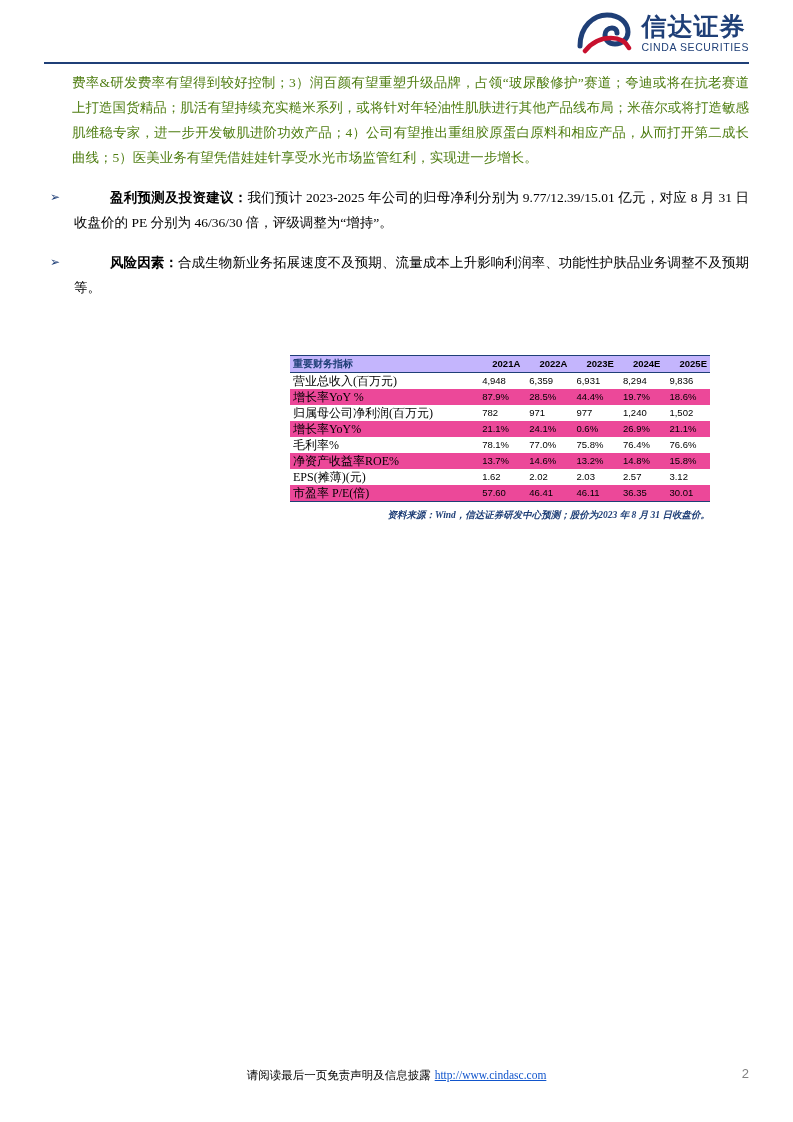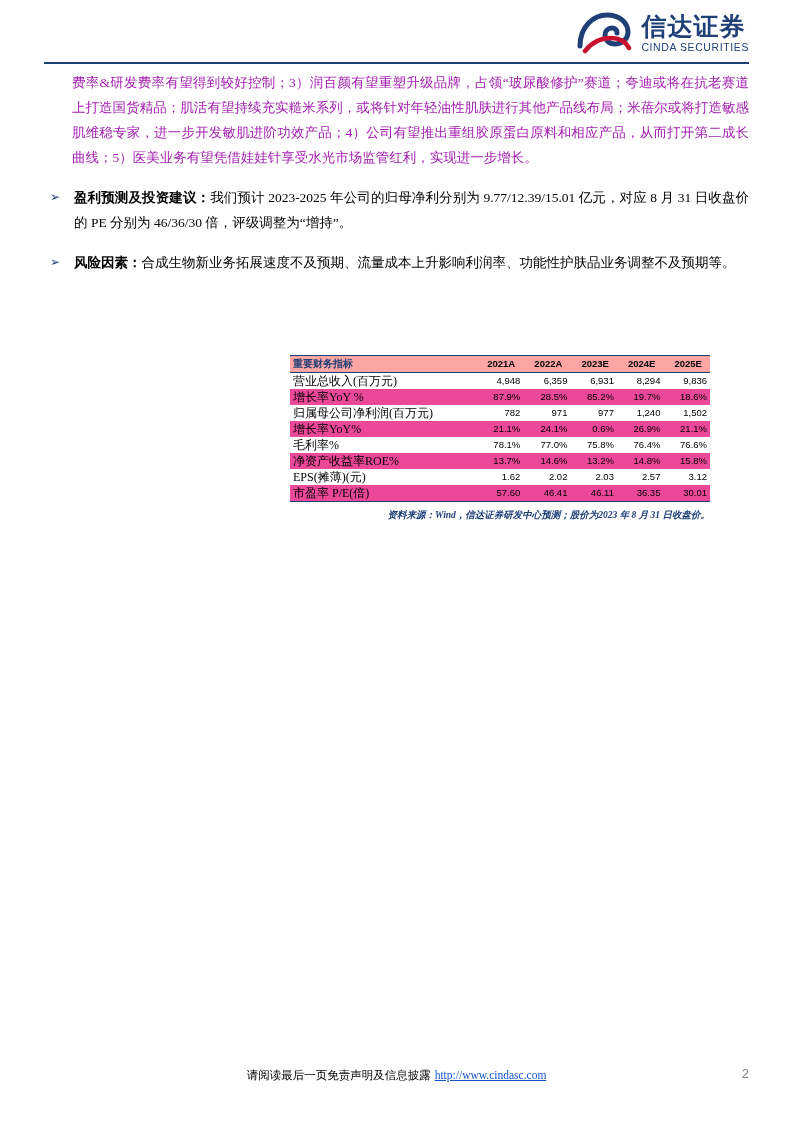--- a/index.html
+++ b/index.html
@@ -74,21 +74,21 @@
   .content {
     position: absolute;
     top: 70px;
     left: 44px;
     width: 705px;
   }
   .para {
     font-family: "Liberation Serif", serif;
     font-size: 13.5px;
     line-height: 25px;
-    color: #a21caf;
+    color: #4d7c0f;
     text-align: justify;
     margin: 0;
   }
   .para-indent {
     padding-left: 28px;
   }
   .bullet-row {
     display: flex;
     align-items: flex-start;
     margin-top: 15px;
@@ -106,20 +106,21 @@
   }
   .bullet-body {
     flex: 1 1 auto;
     font-family: "Liberation Serif", serif;
     font-size: 13.5px;
     line-height: 25px;
     text-align: justify;
   }
   .bold-lead {
     font-weight: bold;
+    margin-left: 36px;
   }
   
   .table-wrap {
     position: absolute;
     top: 355px;
     left: 290px;
     width: 420px;
   }
   table.fin {
     border-collapse: collapse;
@@ -130,39 +131,39 @@
   }
   table.fin th, table.fin td {
     padding: 1px 3px;
     line-height: 14px;
     white-space: nowrap;
   }
   table.fin thead th {
     font-weight: bold;
     border-top: 1.2px solid #1f3f77;
     border-bottom: 1.2px solid #1f3f77;
-    background: #fca5a5;
+    background: #c4b5fd;
   }
   table.fin thead th.lbl {
     text-align: left;
     color: #1f3f77;
     font-family: "Liberation Serif", serif;
     font-size: 10px;
   }
   table.fin thead th.num {
-    text-align: center;
+    text-align: right;
     padding-left: 6px;
   }
   table.fin td.lbl {
     text-align: left;
     font-family: "Liberation Serif", serif;
     font-size: 12px;
   }
   table.fin td.num {
-    text-align: right;
+    text-align: left;
     padding-left: 6px;
   }
   table.fin tr.shade td {
     background: #ec4899;
   }
   table.fin tr.lastrow td {
     border-bottom: 1.2px solid #1f3f77;
   }
   .table-note {
     margin-top: 6px;
@@ -265,21 +266,21 @@
           <td class="num">4,948</td>
           <td class="num">6,359</td>
           <td class="num">6,931</td>
           <td class="num">8,294</td>
           <td class="num">9,836</td>
         </tr>
         <tr class="shade">
           <td class="lbl">增长率YoY %</td>
           <td class="num">87.9%</td>
           <td class="num">28.5%</td>
-          <td class="num">85.2%</td>
+          <td class="num">44.4%</td>
           <td class="num">19.7%</td>
           <td class="num">18.6%</td>
         </tr>
         <tr>
           <td class="lbl">归属母公司净利润(百万元)</td>
           <td class="num">782</td>
           <td class="num">971</td>
           <td class="num">977</td>
           <td class="num">1,240</td>
           <td class="num">1,502</td>

